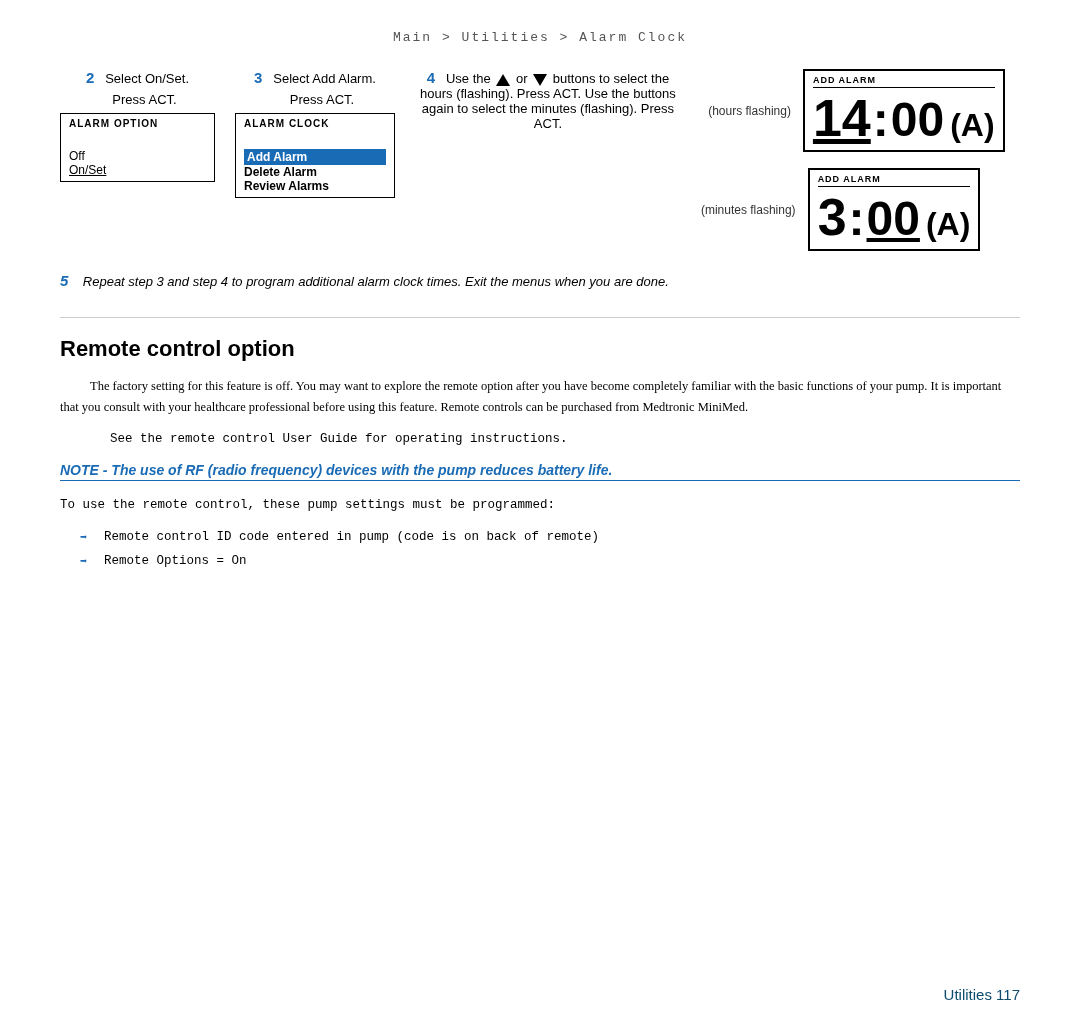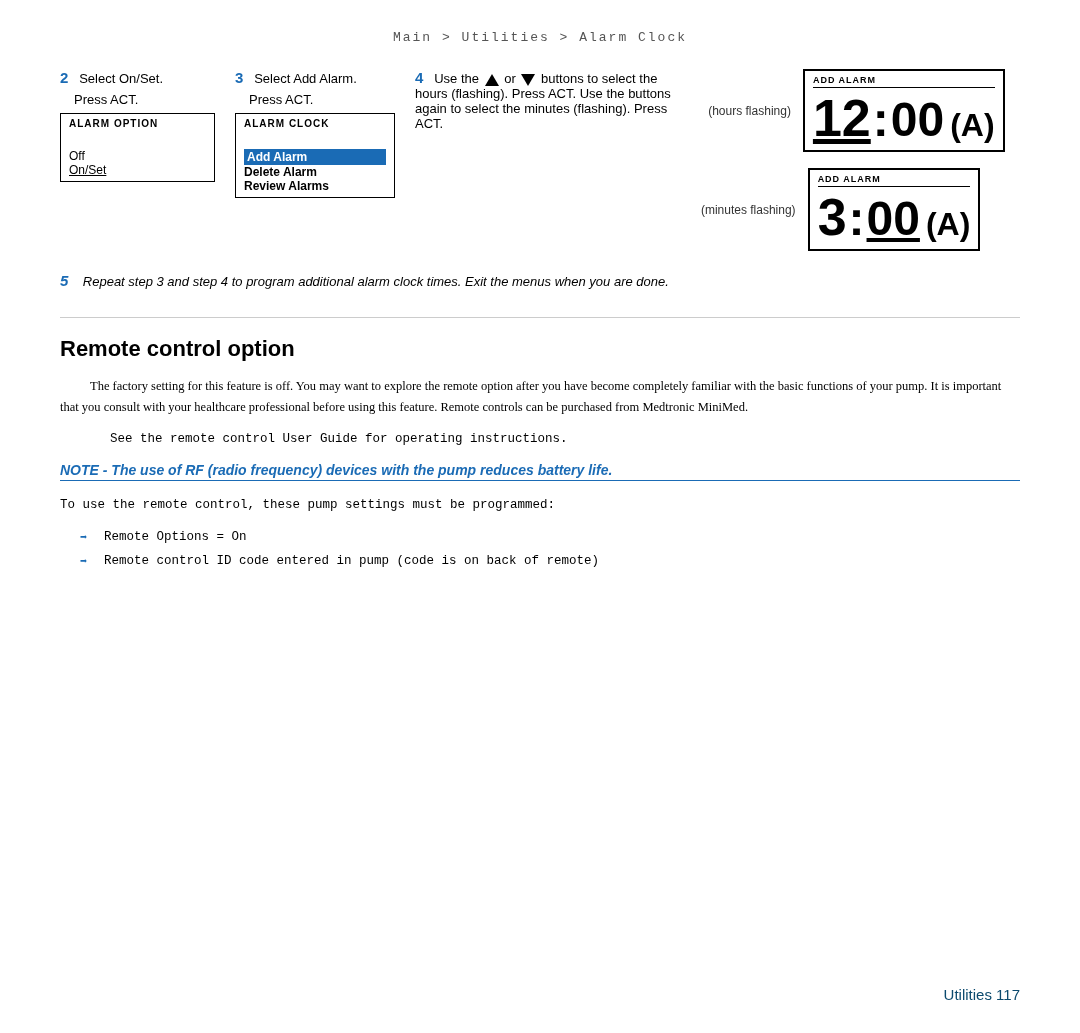--- a/index.html
+++ b/index.html
@@ -26,20 +26,21 @@
 
     .step-number {
       color: #1a6bb5;
       font-size: 15px;
       font-weight: bold;
     }
 
     .step-text {
       font-size: 13px;
       margin-bottom: 6px;
+      text-align: center;
     }
 
     
     .menu-box {
       border: 1.5px solid #000;
       padding: 4px 8px;
       font-size: 11px;
       display: inline-block;
       min-width: 110px;
     }
@@ -319,21 +320,21 @@
       </div>
     </div>
 
     <div class="alarm-displays">
 
       <div class="alarm-display-group">
         <div class="alarm-label-text">(hours flashing)</div>
         <div class="alarm-box">
           <div class="alarm-box-title">ADD ALARM</div>
           <div class="alarm-time">
-            <span class="hours-underline" style="font-size:52px;font-weight:900;text-decoration:underline;">12</span>
+            <span class="hours-underline" style="font-size:52px;font-weight:900;text-decoration:underline;">14</span>
             <span class="colon" style="font-size:48px;font-weight:900;margin:0 2px;">:</span>
             <span class="minutes" style="font-size:48px;font-weight:900;">00</span>
             <span class="suffix" style="font-size:32px;font-weight:900;margin-left:6px;">(A)</span>
           </div>
         </div>
       </div>
 
       <div class="alarm-display-group">
         <div class="alarm-label-text">(minutes flashing)</div>
         <div class="alarm-box">
@@ -364,18 +365,18 @@
 
   <div class="body-para-indent">The factory setting for this feature is off. You may want to explore the remote option after you have become completely familiar with the basic functions of your pump. It is important that you consult with your healthcare professional before using this feature. Remote controls can be purchased from Medtronic MiniMed.</div>
 
   <div class="body-para" style="text-indent:50px;">See the remote control User Guide for operating instructions.</div>
 
   <div class="note-line">NOTE - The use of RF (radio frequency) devices with the pump reduces battery life.</div>
 
   <div class="body-para">To use the remote control, these pump settings must be programmed:</div>
 
   <ul class="bullet-list">
+    <li>Remote control ID code entered in pump (code is on back of remote)</li>
     <li>Remote Options = On</li>
-    <li>Remote control ID code entered in pump (code is on back of remote)</li>
   </ul>
 </div>
 
 <div class="footer">Utilities   117</div>
 
 </body></html>

